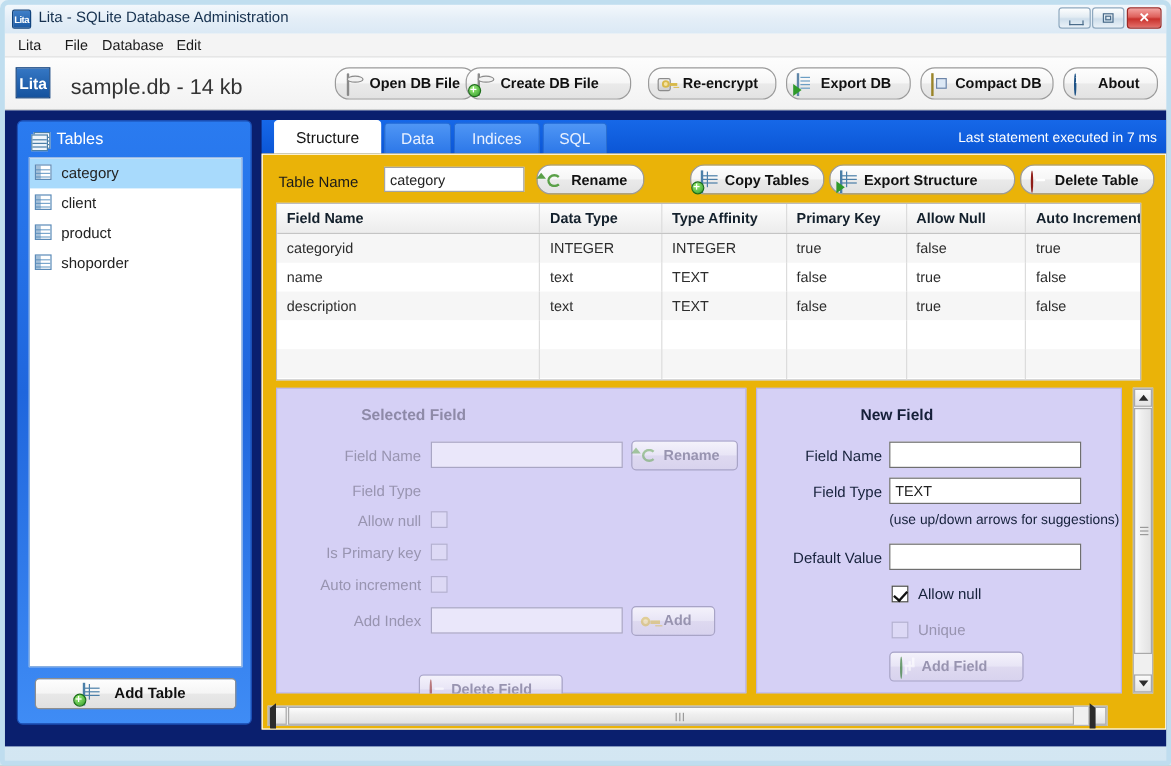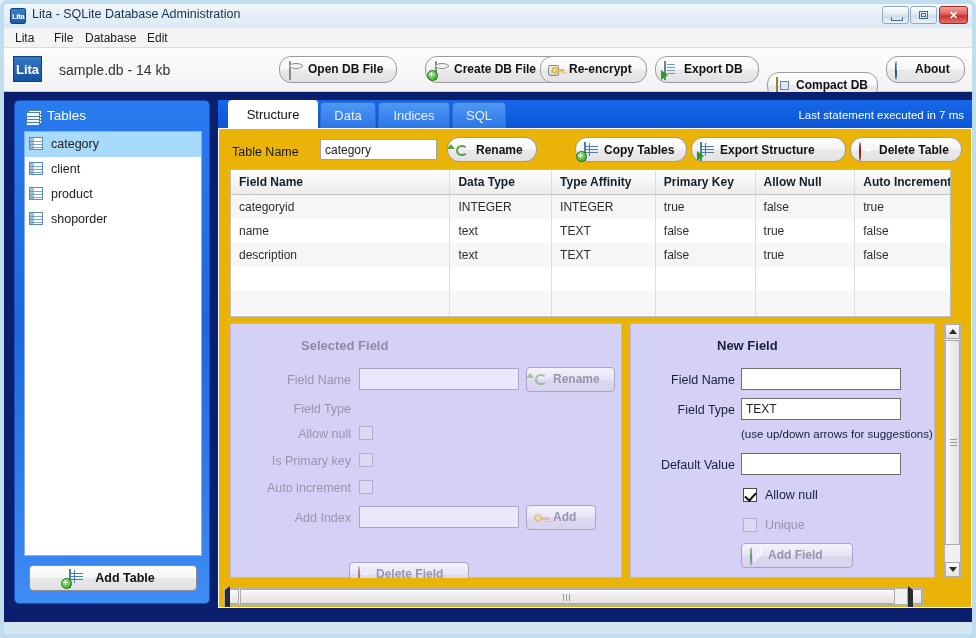--- a/index.html
+++ b/index.html
@@ -92,21 +92,21 @@
   #app-logo {
     position: absolute; left: 9px; top: 8px; width: 29px; height: 26px;
     background: linear-gradient(180deg,#3577c4 0%, #14529e 100%);
     border: 1px solid #0d3f7d;
     color: #fff; font-size: 13px; font-weight: bold;
     text-align: center; line-height: 25px;
     box-sizing: border-box;
   }
   #dbinfo {
     position: absolute; left: 55px; top: 14px;
-    font-size: 14px; color: #333;
+    font-size: 18px; color: #333;
   }
   .tb-btn {
     position: absolute; top: 8px; height: 27px;
     background: linear-gradient(180deg,#fefefe 0%, #f6f6f6 48%, #eaeaea 52%, #e2e2e2 100%);
     border: 1px solid #9b9b9b;
     border-radius: 12px;
     box-sizing: border-box;
     cursor: default;
     box-shadow: 0 1px 0 rgba(255,255,255,0.8) inset;
   }
@@ -446,36 +446,36 @@
 
   <div id="toolbar">
     <div id="app-logo">Lita</div>
     <div id="dbinfo">sample.db - 14 kb</div>
 
     <div class="tb-btn" style="left:275px; width:118px;">
       <span class="tb-ico"><span class="ico-db-cyl"></span></span>
       <span class="lbl">Open DB File</span>
     </div>
 
-    <div class="tb-btn" style="left:421px; width:138px;">
+    <div class="tb-btn" style="left:384px; width:138px;">
       <span class="tb-ico"><span class="ico-db-cyl"><i class="badge-plus"></i></span></span>
       <span class="lbl">Create DB File</span>
     </div>
 
     <div class="tb-btn" style="left:536px; width:107px;">
       <span class="tb-ico"><span class="ico-lockpair"><i class="pad"></i></span><span class="ico-key" style="position:absolute;left:2px;top:0;transform:scale(.8)"></span></span>
       <span class="lbl">Re-encrypt</span>
     </div>
 
     <div class="tb-btn" style="left:651px; width:104px;">
       <span class="tb-ico"><span class="ico-sheet"><i class="badge-arrow"></i></span></span>
       <span class="lbl">Export DB</span>
     </div>
 
-    <div class="tb-btn" style="left:763px; width:111px;margin-top:16px;">
+    <div class="tb-btn" style="left:763px; width:111px;">
       <span class="tb-ico"><span class="ico-compact"></span></span>
       <span class="lbl">Compact DB</span>
     </div>
 
     <div class="tb-btn" style="left:882px; width:79px;">
       <span class="tb-ico"><span class="ico-info"></span></span>
       <span class="lbl">About</span>
     </div>
   </div>
 

